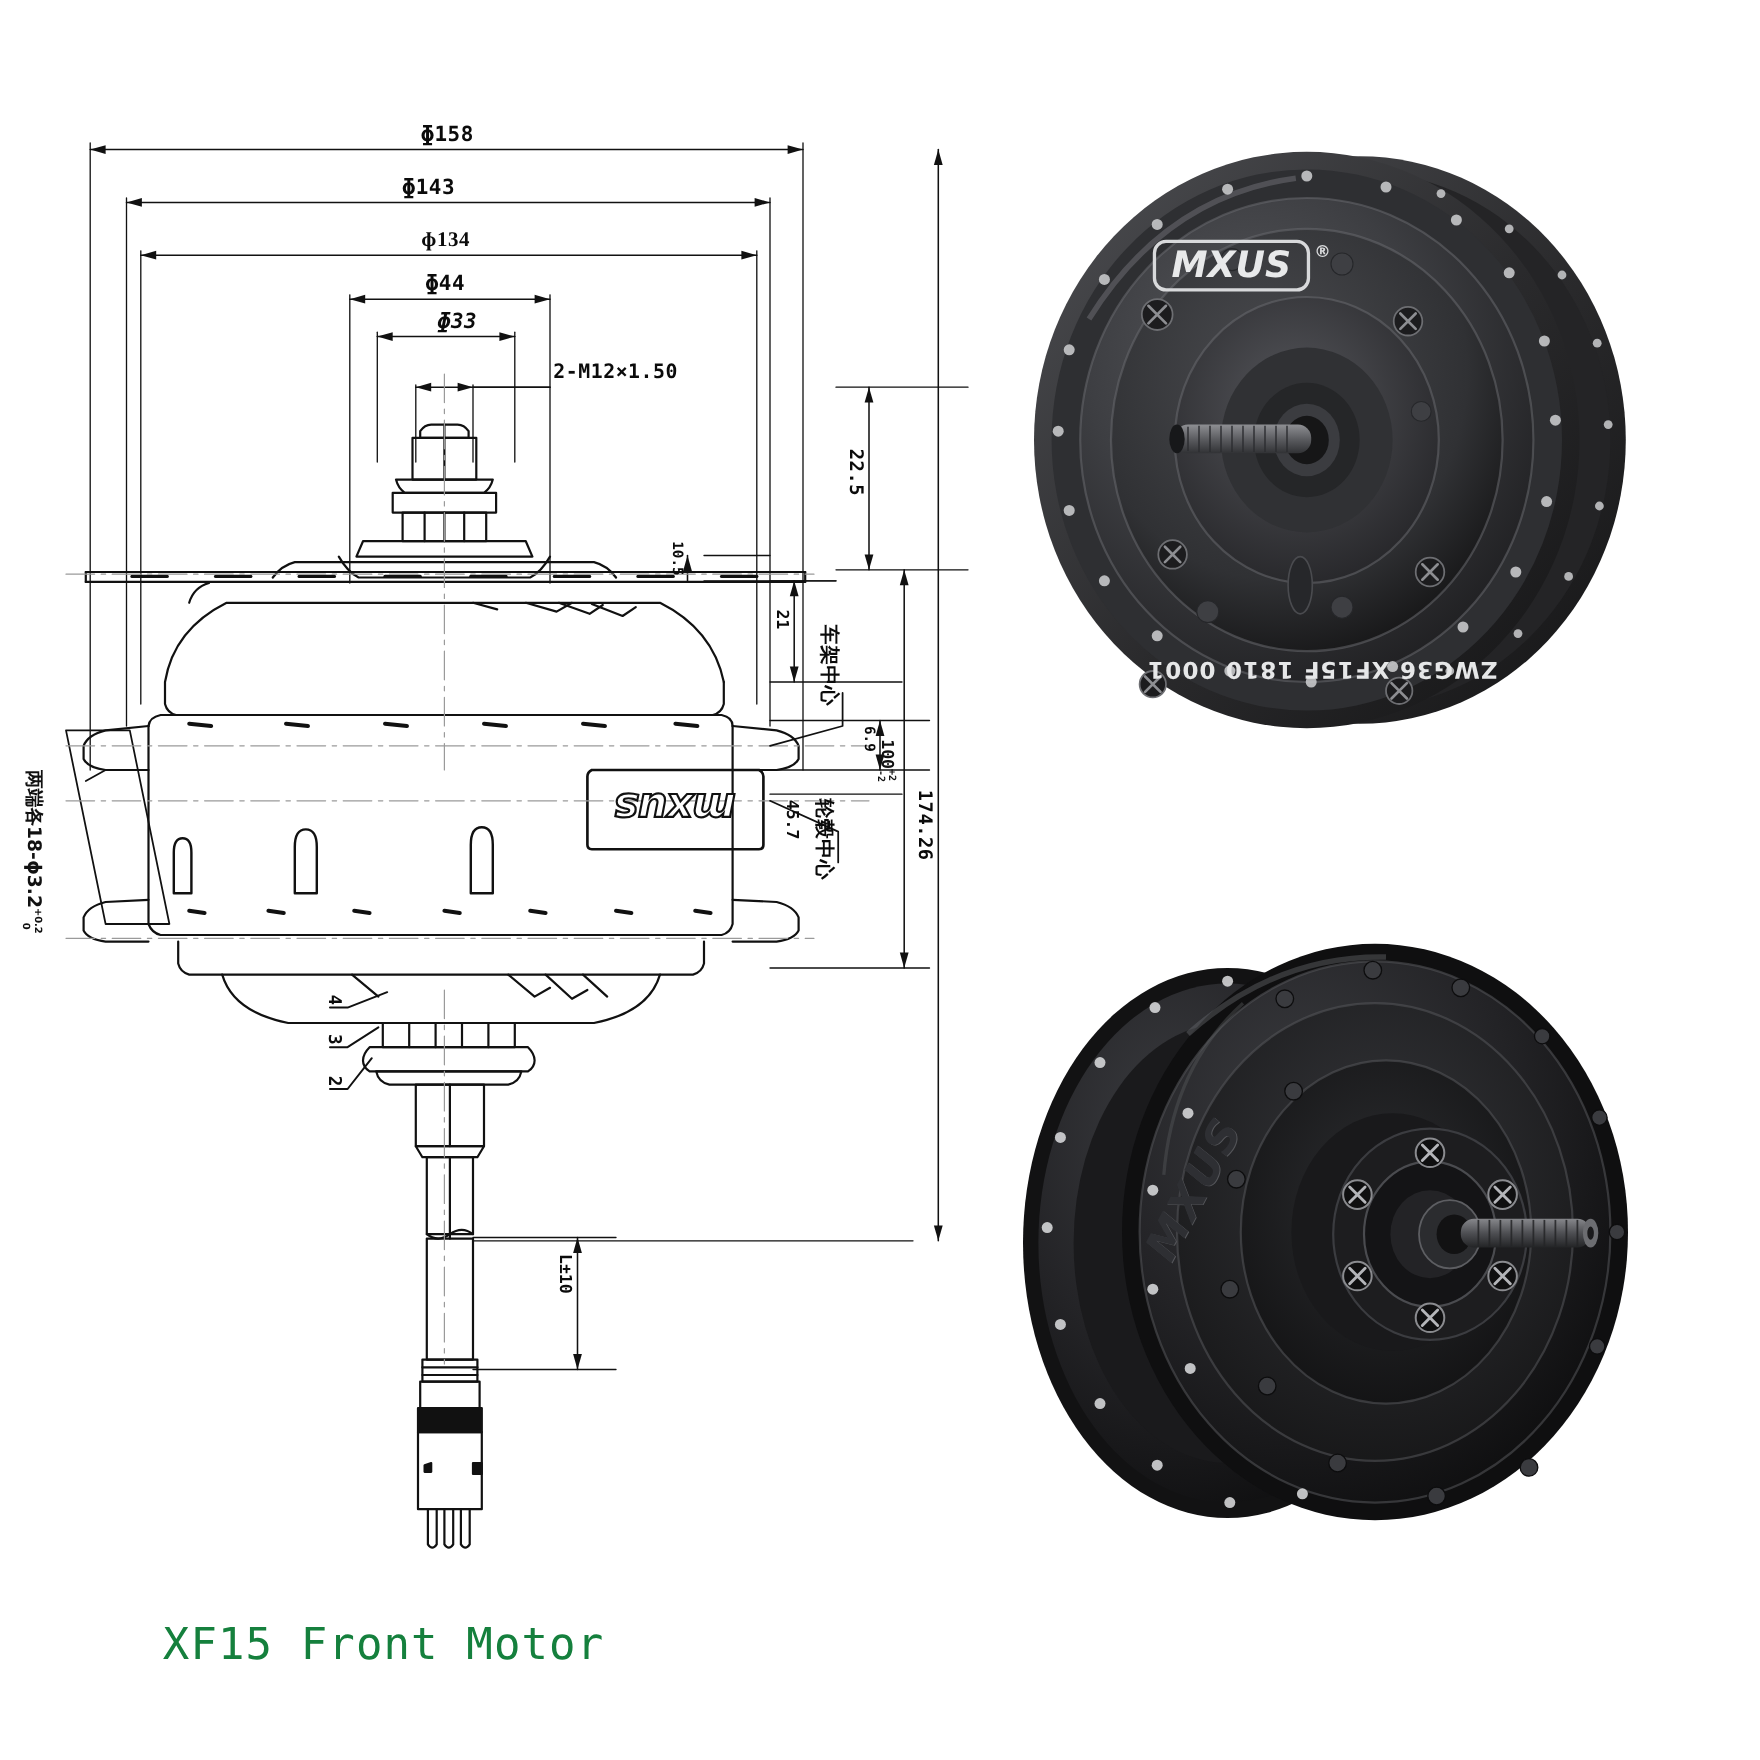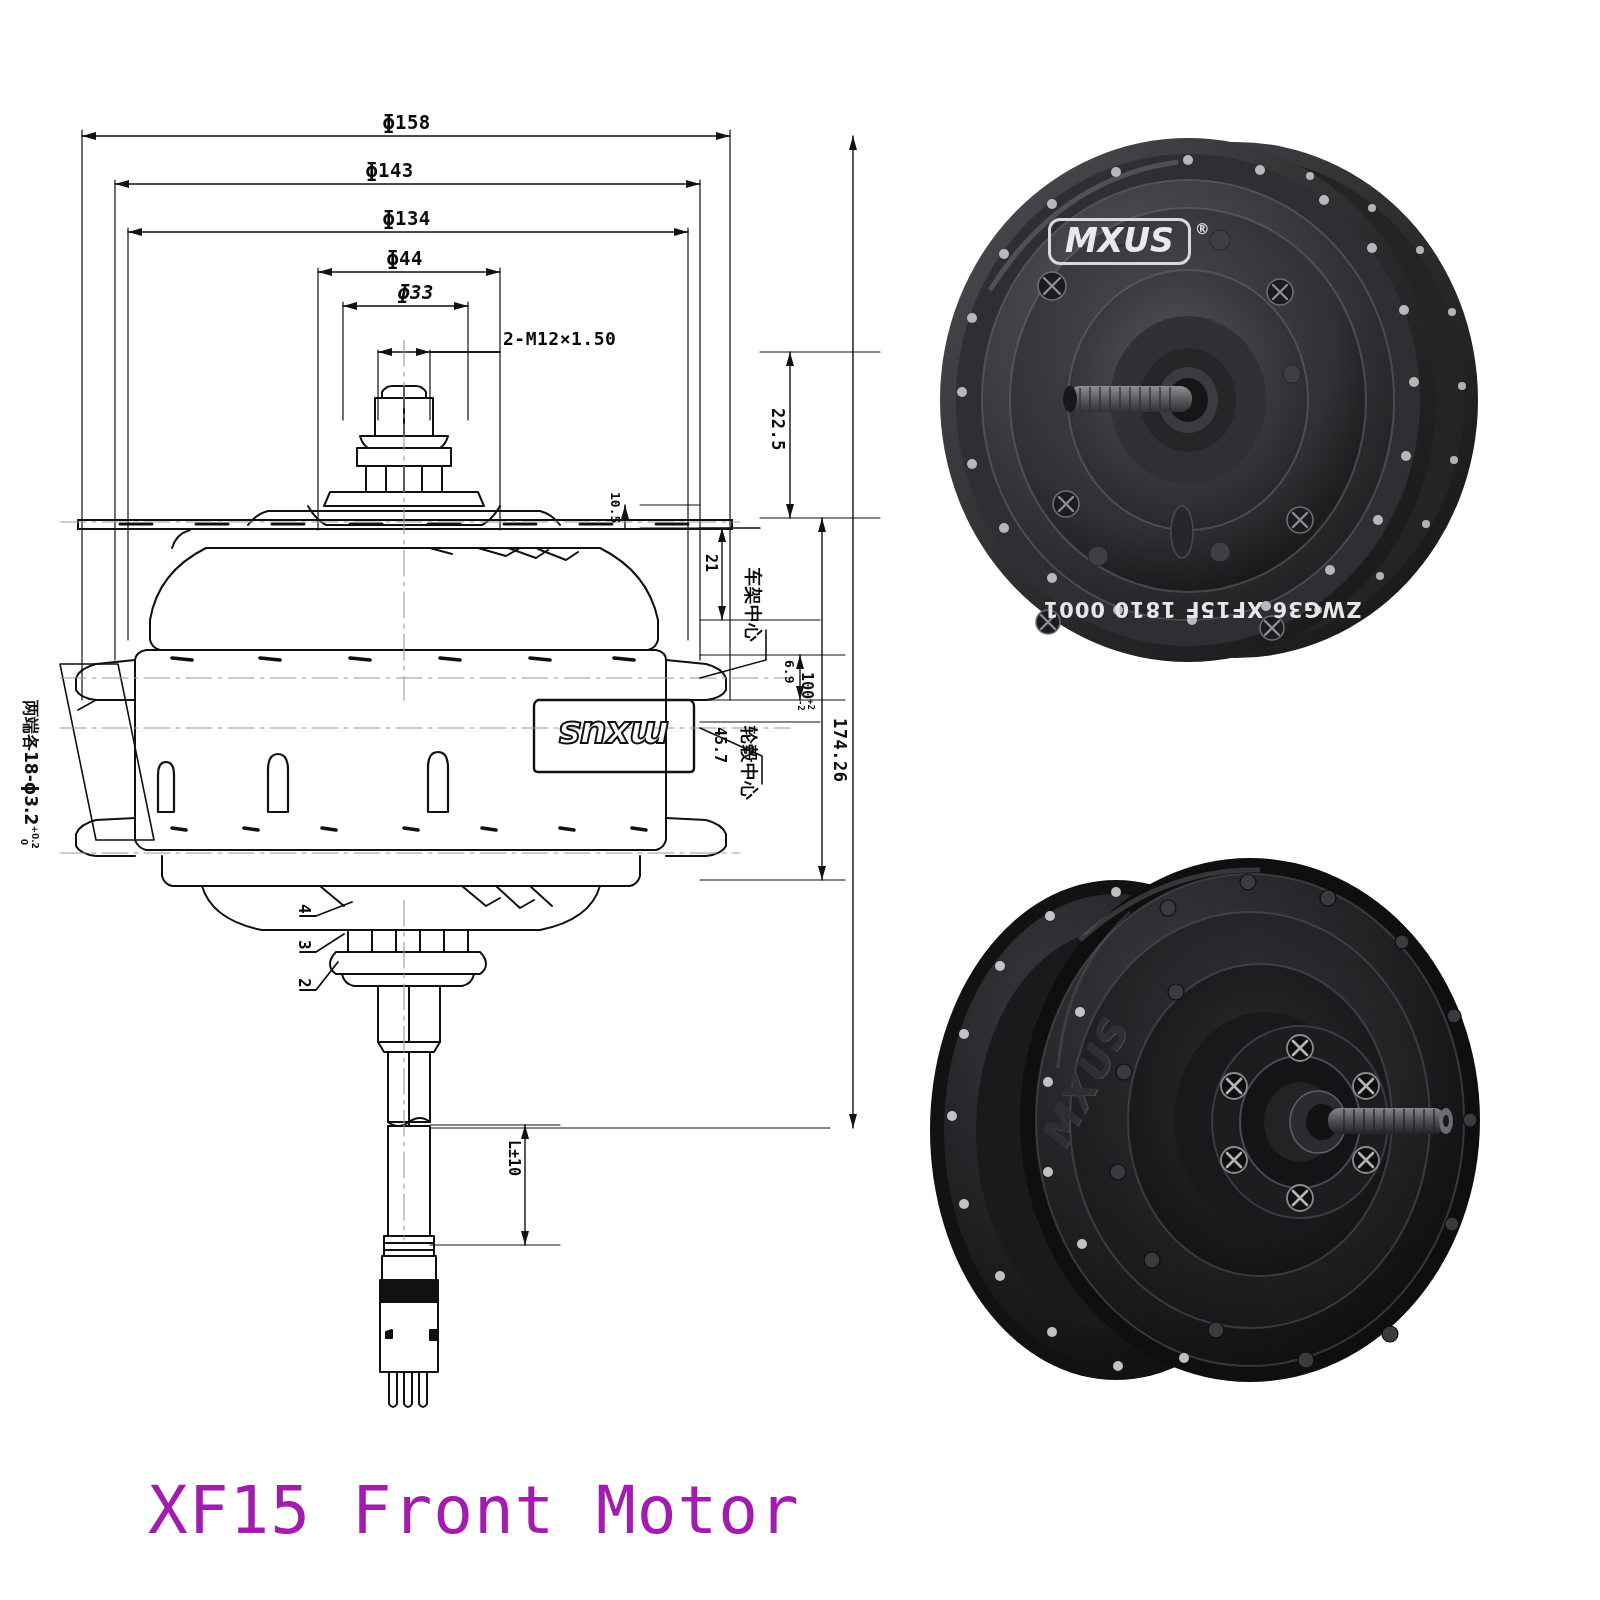--- a/index.html
+++ b/index.html
@@ -18,22 +18,22 @@
   .dim.v{font-size:17px;letter-spacing:.5px;transform-origin:left top;
          transform:rotate(90deg);}
   .dim.vsm{font-size:15px;transform-origin:left top;transform:rotate(90deg);}
   .dim.tiny{font-size:13px;transform-origin:left top;transform:rotate(90deg);}
   .cn{font-family:"DejaVu Sans","Liberation Sans",sans-serif;font-weight:700;}
   .tolbox{position:absolute;transform-origin:left top;transform:rotate(90deg);
           font-size:15px;font-weight:700;white-space:nowrap;}
   .tolbox sup{font-size:9px;vertical-align:super;}
   .tolbox sub{font-size:9px;vertical-align:sub;margin-left:-10px;}
 
-  .title{position:absolute;left:148px;top:1472px;font-size:66px;letter-spacing:1px;
-         font-family:"DejaVu Sans Mono","Liberation Mono",monospace;color:#a21caf;}
+  .title{position:absolute;left:148px;top:1472px;font-size:40px;letter-spacing:1px;
+         font-family:"DejaVu Sans Mono","Liberation Mono",monospace;color:#15803d;}
 
   
   .photo{position:absolute;overflow:hidden;background:#fff;}
   .photo svg{display:block;}
   .photo .badge{position:absolute;font-family:"DejaVu Sans","Liberation Sans",sans-serif;}
 </style>
 </head>
 <body>
 
 <div class="page">
@@ -283,21 +283,21 @@
         </g>
 
         <g stroke-width="1.4">
           <line x1="430" y1="352" x2="500" y2="352"></line>
         </g>
       </g>
     </svg>
 
     <div class="dim h" style="left:383px;top:113px;">ɸ158</div>
     <div class="dim h" style="left:366px;top:161px;">ɸ143</div>
-    <div class="dim h" style="left:383px;top:209px;">ɸ134</div>
+    <div class="dim h" style="left:383px;top:209px;font-family:Liberation Serif, serif;">ɸ134</div>
     <div class="dim h" style="left:387px;top:249px;">ɸ44</div>
     <div class="dim h" style="left:398px;top:283px;font-style:italic;">ɸ33</div>
     <div class="dim h" style="left:503px;top:330px;font-size:18px;">2-M12×1.50</div>
 
     <div class="dim v" style="left:786px;top:408px;">22.5</div>
     <div class="dim tiny" style="left:622px;top:492px;">10.5</div>
     <div class="dim vsm" style="left:718px;top:554px;">21</div>
     <div class="dim tiny" style="left:796px;top:660px;">6.9</div>
     <div class="dim vsm" style="left:727px;top:727px;">45.7</div>
 

